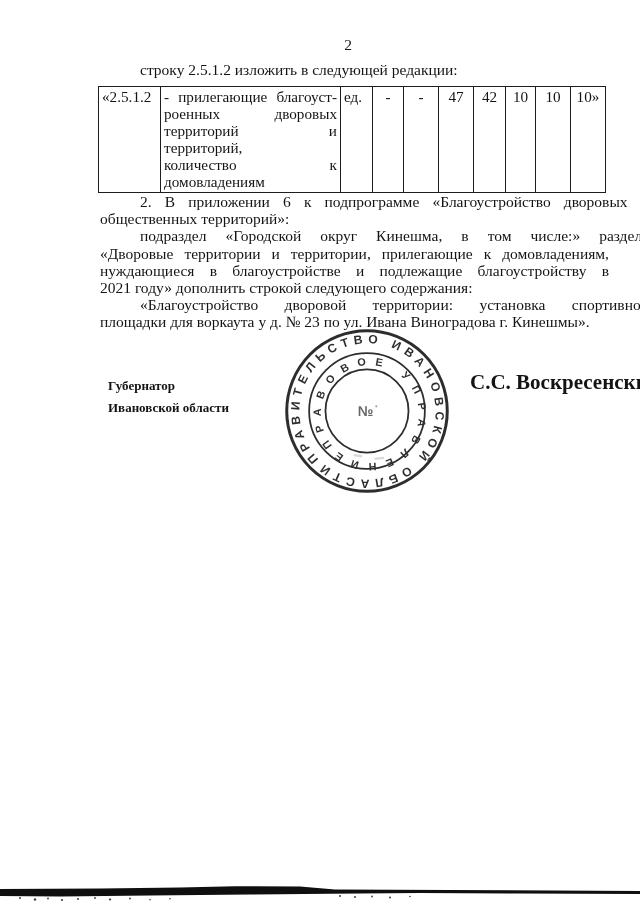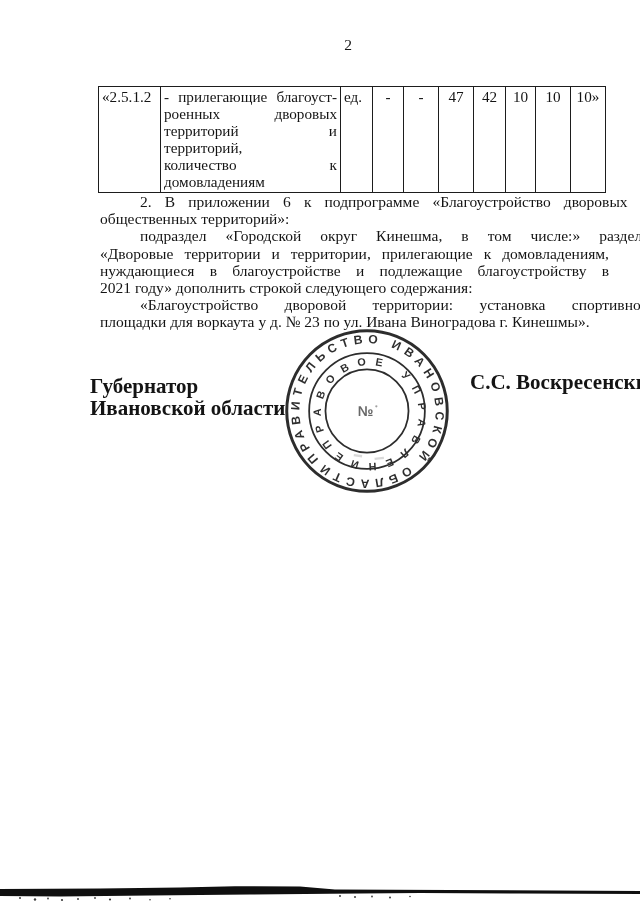--- a/index.html
+++ b/index.html
@@ -19,37 +19,38 @@
   td.c{text-align:center;padding-left:1px;padding-right:1px;}
   .dl{line-height:17px;}
   .jl{text-align:justify;text-align-last:justify;}
   
   .bodytext{position:absolute;top:193px;left:100px;width:509px;font-size:15.5px;
     line-height:17.2px;}
   .ln{width:100%;}
   .ind{padding-left:40px;}
   .just{text-align:justify;text-align-last:justify;}
   
-  .sig-left{position:absolute;top:375px;left:90px;font-weight:bold;font-size:21px;
+  .sig-left{position:absolute;top:375px;left:108px;font-weight:bold;font-size:13px;
     line-height:22px;}
   .sig-right{position:absolute;top:370px;left:470px;font-weight:bold;font-size:21px;
     white-space:nowrap;}
   
   .stamp{position:absolute;left:278px;top:327px;width:178px;height:168px;opacity:.92;}
   .stamp text{font-family:"Liberation Sans","DejaVu Sans",sans-serif;font-weight:bold;}
   
   .scanbar{position:absolute;left:0;top:882px;width:640px;height:22px;}
 </style>
 </head>
 <body>
 
 <div class="page">
 
   <div class="pageno">2</div>
 
+  <div class="intro">строку 2.5.1.2 изложить в следующей редакции:</div>
 
   <table class="amend">
     <colgroup>
       <col style="width:62px">
         <col style="width:180px">
         <col style="width:32px">
       <col style="width:31px">
         <col style="width:35px">
         <col style="width:35px">
       <col style="width:32px">

